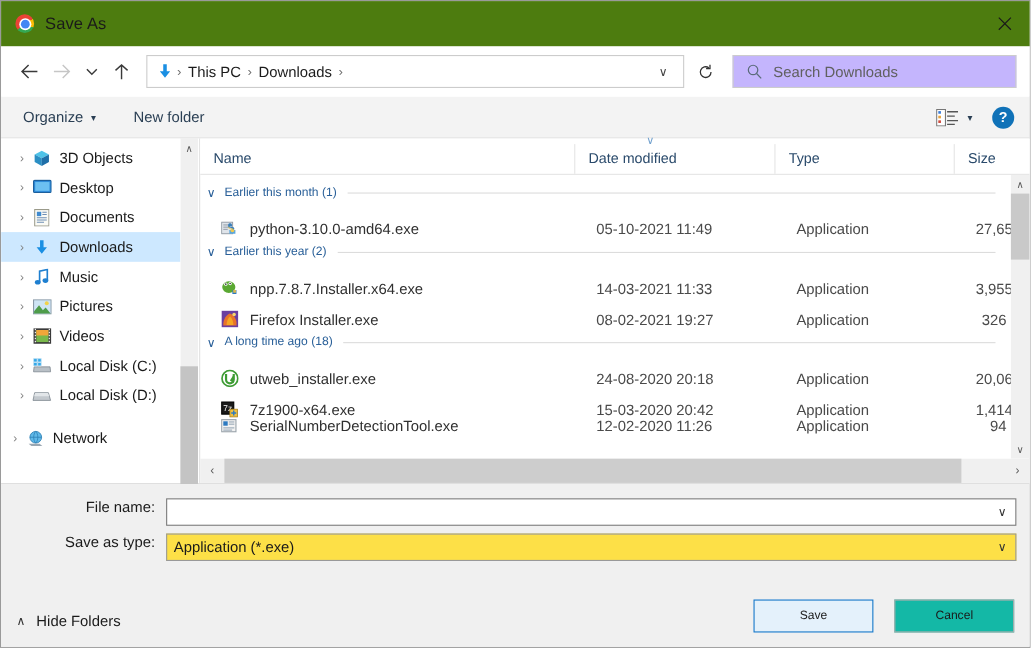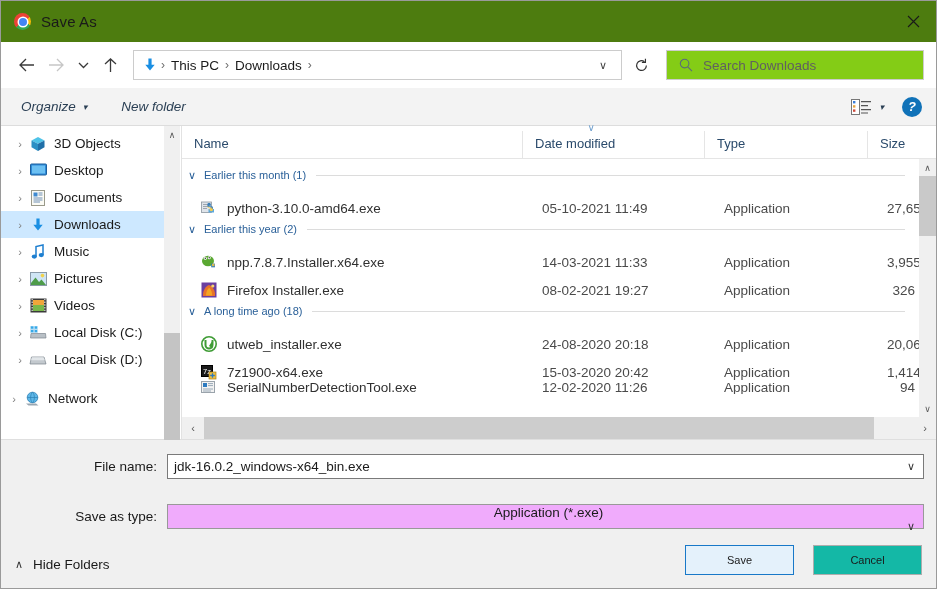--- a/index.html
+++ b/index.html
@@ -97,37 +97,36 @@
     margin-left: auto; color: #444; font-size: 11px; padding: 0 8px;
   }
   .refresh-btn {
     width: 30px; height: 30px; margin-left: 4px;
     display: flex; align-items: center; justify-content: center;
     color: #333;
   }
   .searchbox {
     width: 258px; height: 30px;
     border: 1px solid #cccccc;
-    background: #84cc16;
+    background: #c4b5fd;
     display: flex; align-items: center;
     margin-left: 10px;
     padding-left: 12px;
   }
   .search-ph {
     font-size: 13.5px; color: #606060; margin-left: 10px;
   }
 
   
   .toolbar {
     height: 38px; min-height: 38px;
     background: #f3f3f3;
     border-bottom: 1px solid #dddddd;
     display: flex; align-items: center;
     padding-left: 20px;
-    font-style: italic;
   }
   .tb-item {
     font-size: 13.5px; color: #2a3f54;
     margin-right: 34px;
     display: flex; align-items: center; gap: 7px;
     cursor: default;
   }
   .tb-caret { font-size: 9px; color: #2a3f54; }
   .tb-right { margin-left: auto; display: flex; align-items: center; padding-right: 14px; gap: 10px; }
   .view-icon { display: flex; align-items: center; gap: 8px; }
@@ -264,37 +263,37 @@
   .h-thumb { position:absolute; top:0; bottom:0; left: 0px; right: 40px; background:#cdcdcd; }
 
   
   .footer {
     height: 148px; min-height: 148px;
     background: #f0f0f0;
     position: relative;
     padding-top: 13px;
   }
   .frow2 {
-    display: flex; align-items: center;
-    height: 26px; margin-bottom: 24px; padding-left: 16px;
+    display: flex; 
+    height: 26px; margin-bottom: 6px;
   }
   .flabel {
     width: 150px; text-align: right; padding-right: 10px;
     font-size: 13.5px; color: #1a1a1a;
   }
   .fcombo {
     flex: 1; margin-right: 12px;
     height: 25px;
     border: 1px solid #7a7a7a;
     display: flex; align-items: center;
     padding-left: 6px;
     font-size: 13.5px; color: #1a1a1a;
   }
   .fcombo.editable { background: #ffffff; }
-  .fcombo.readonly { background: #f0abfc; border-color: #999999; color:#1a1a1a;flex-direction:column; }
+  .fcombo.readonly { background: #fde047; border-color: #999999; color:#1a1a1a; }
   .fcombo-caret { margin-left:auto; padding-right: 8px; font-size: 11px; color: #333; }
   .hide-folders {
     position: absolute; left: 14px; bottom: 16px;
     display: flex; align-items: center; gap: 10px;
     font-size: 13.5px; color: #1a1a1a;
   }
   .hf-chev { font-size: 11px; color: #333; }
   .btns {
     position: absolute; right: 14px; bottom: 13px;
     display: flex; gap: 19px;
@@ -673,21 +672,20 @@
         </div>
         <div class="h-arrow">›</div>
       </div>
     </div>
   </div>
 
   <div class="footer">
     <div class="frow2">
       <div class="flabel">File name:</div>
       <div class="fcombo editable">
-        <span>jdk-16.0.2_windows-x64_bin.exe</span>
         <span class="fcombo-caret">∨</span>
       </div>
     </div>
     <div class="frow2">
       <div class="flabel">Save as type:</div>
       <div class="fcombo readonly">
         <span>Application (*.exe)</span>
         <span class="fcombo-caret">∨</span>
       </div>
     </div>

